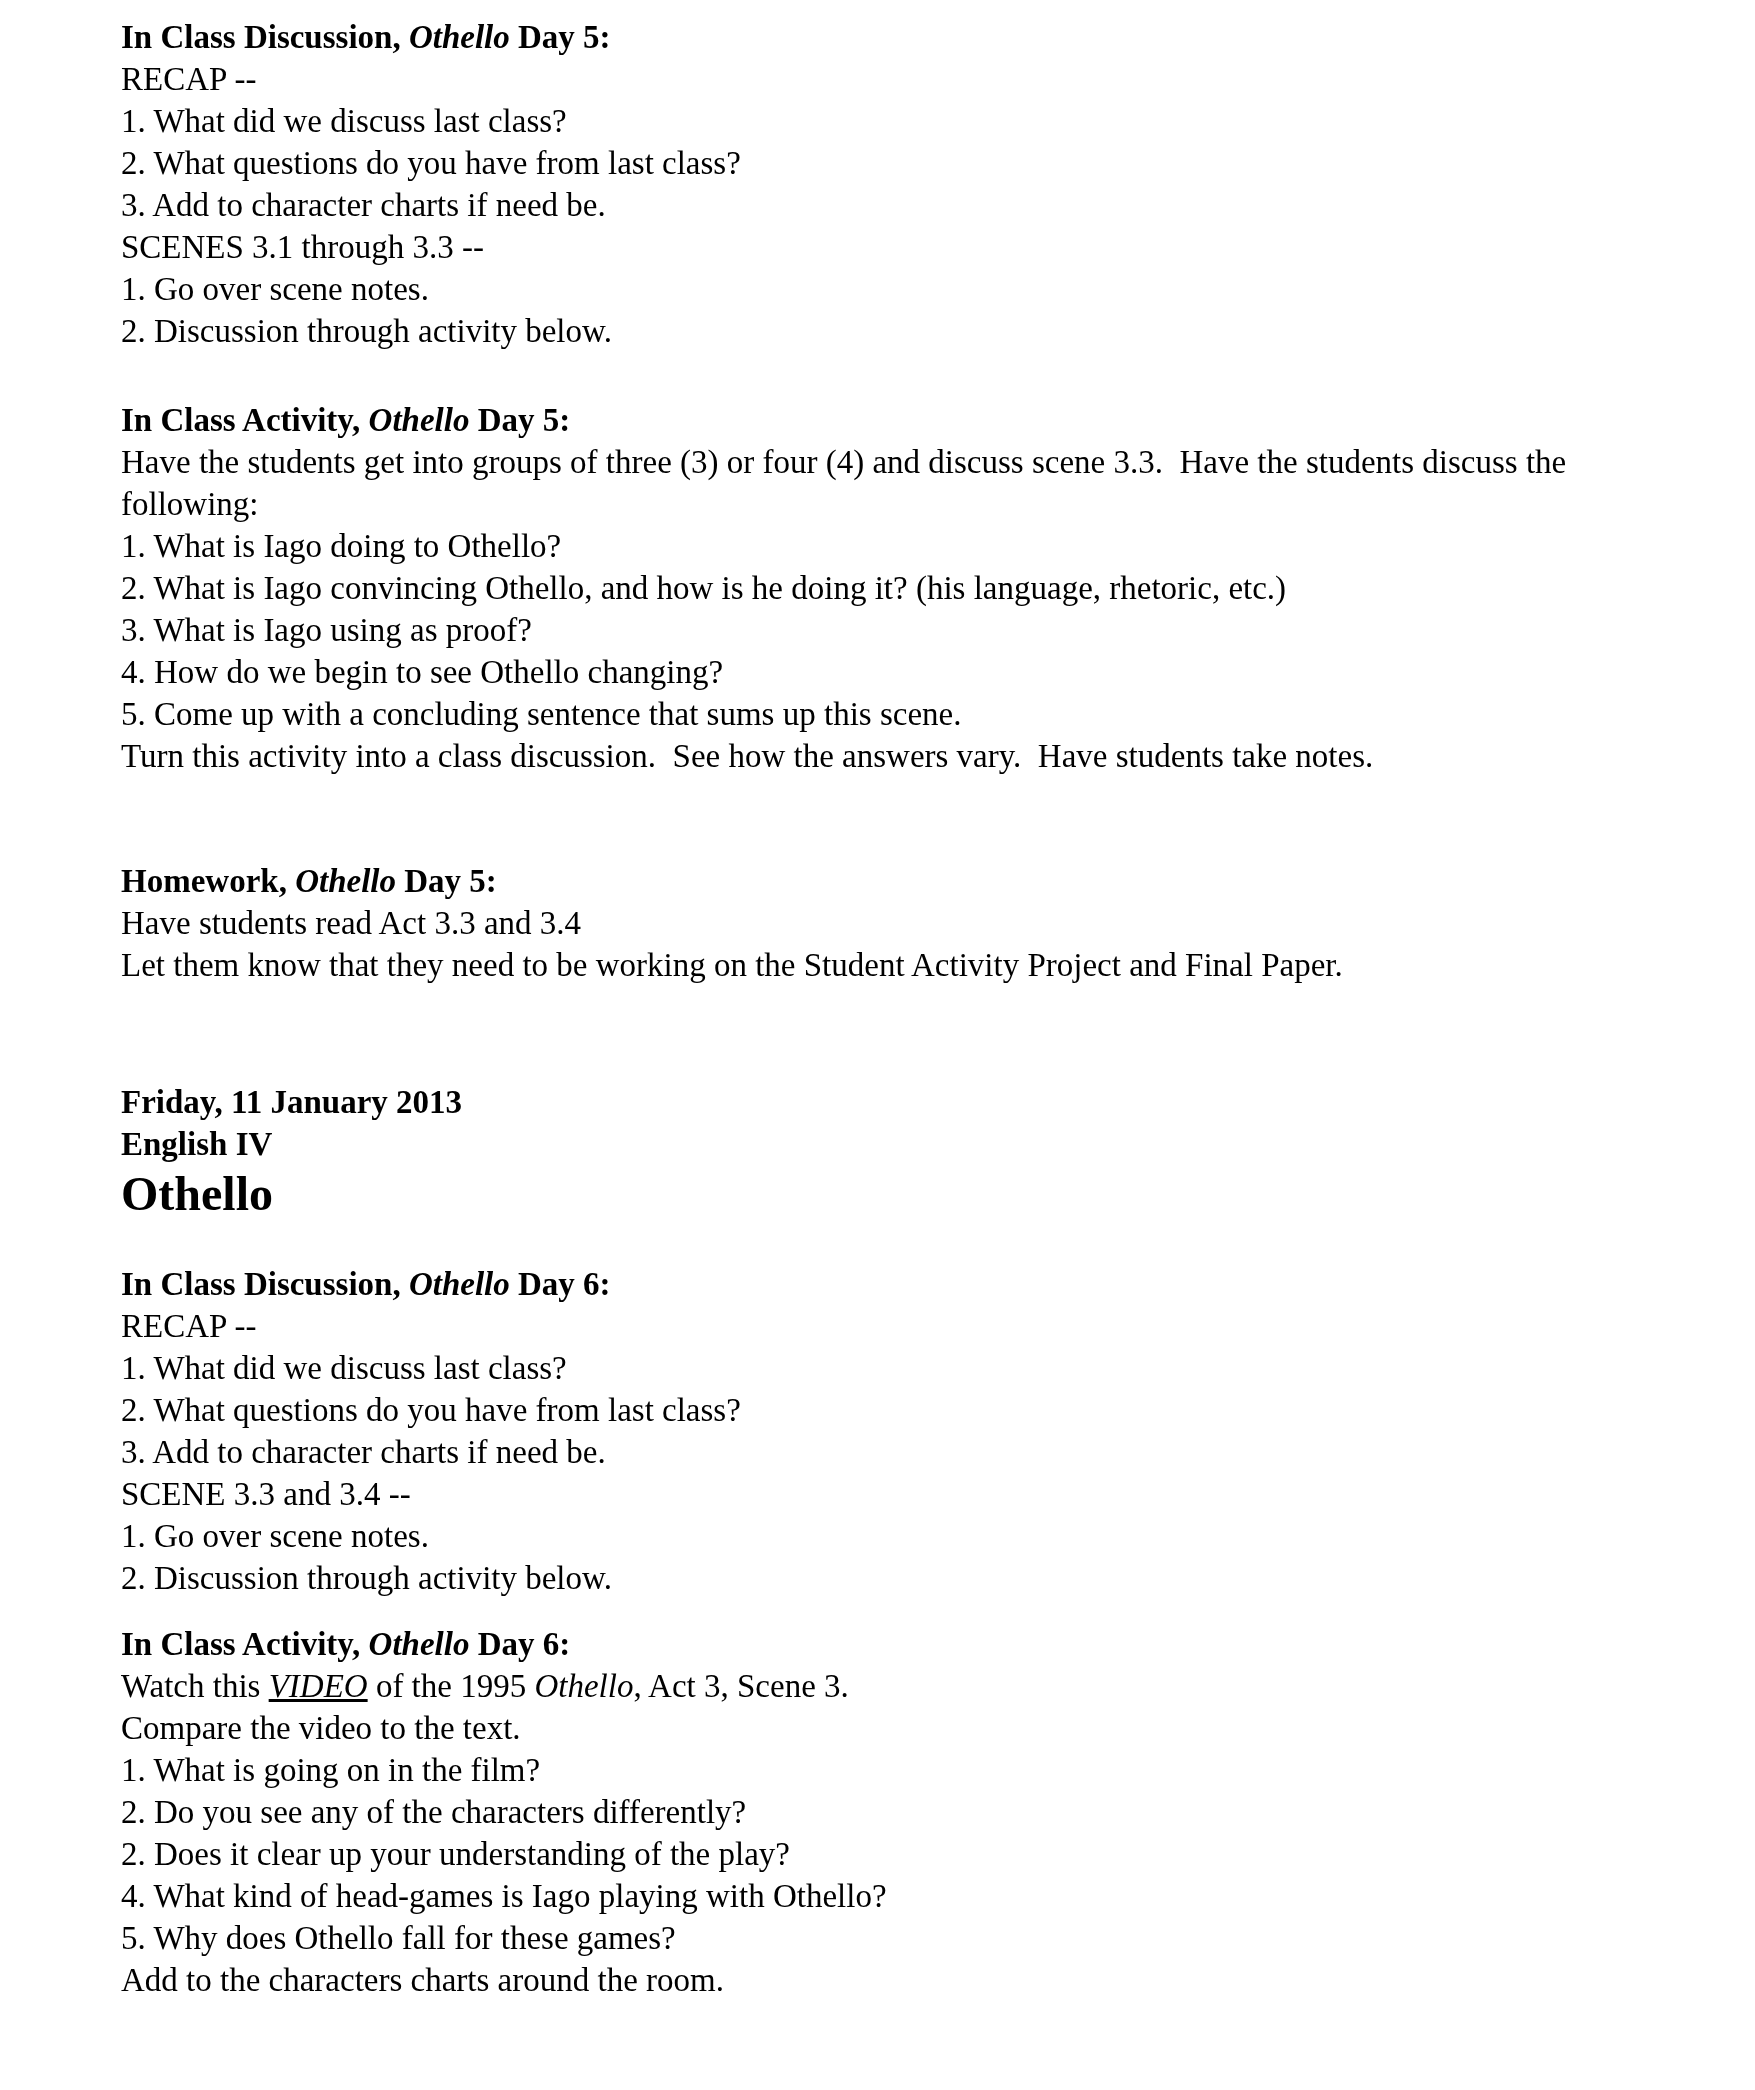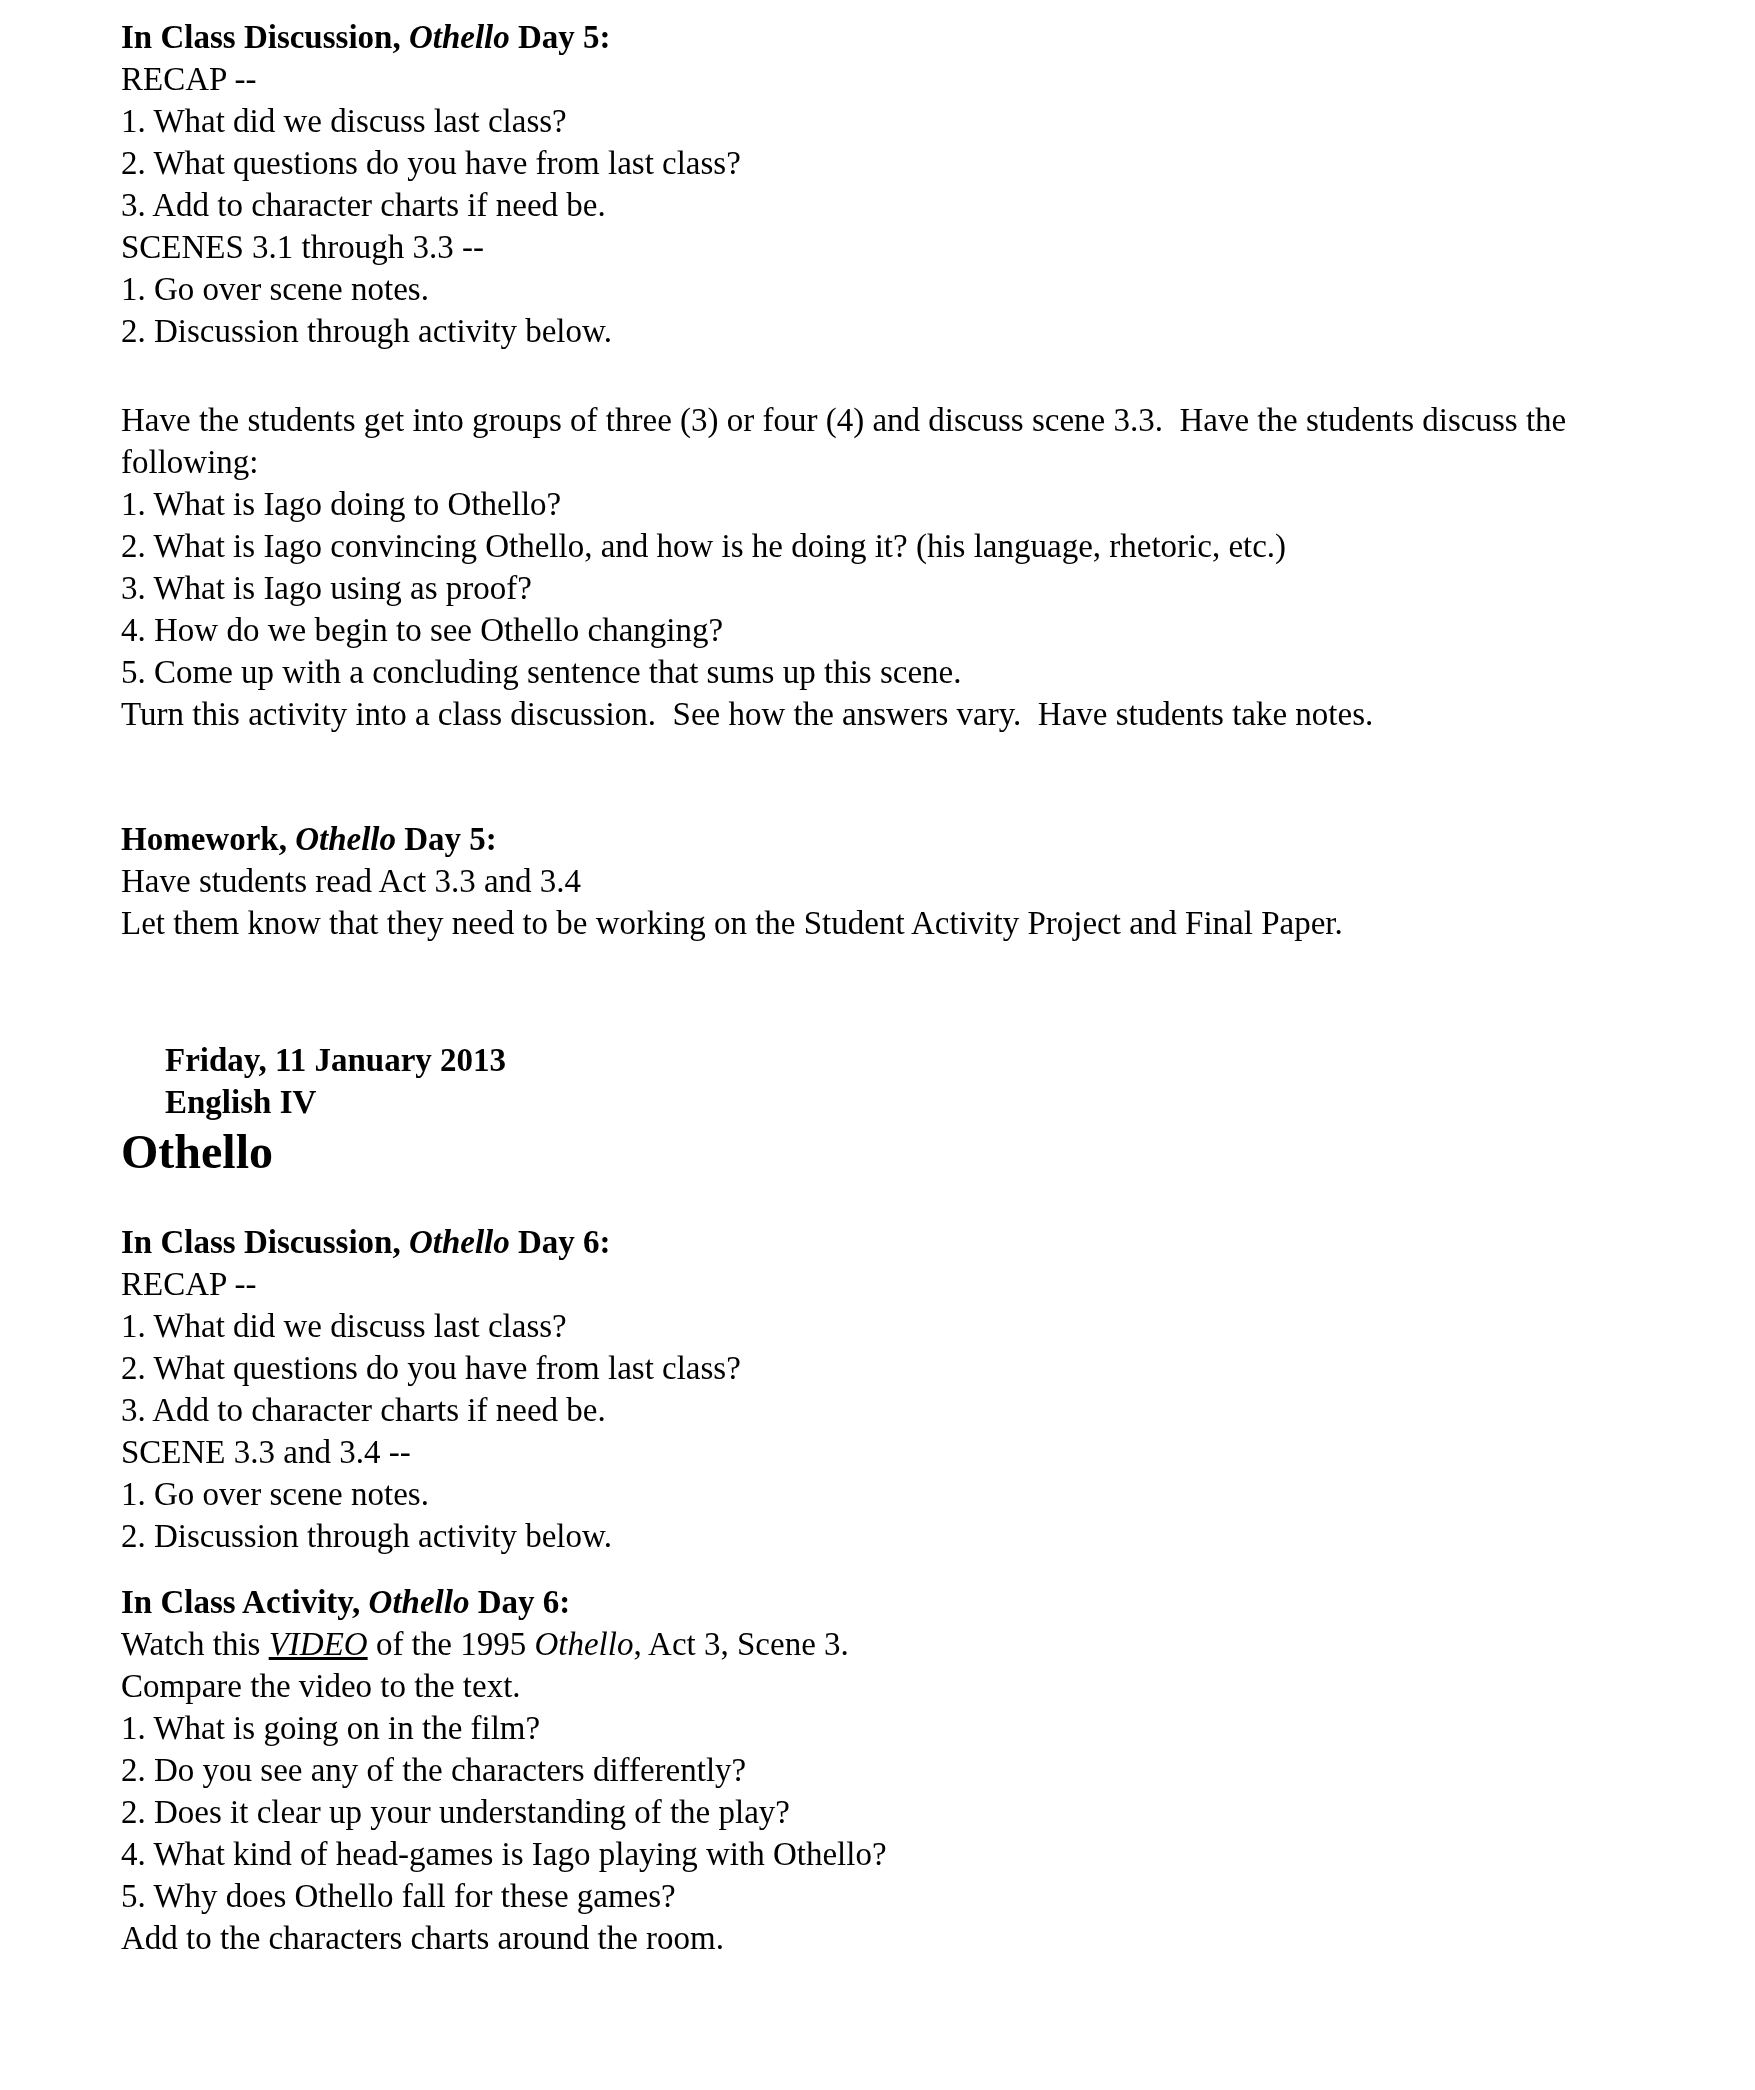--- a/index.html
+++ b/index.html
@@ -26,21 +26,21 @@
   .heading i { font-style: italic; }
   .wrap { max-width: 1483px; }
   .u {
     text-decoration: underline;
     cursor: pointer;
     font-style: italic;
   }
   .sec-activity5   { margin-top: 47px; }
   .sec-homework5   { margin-top: 83px; }
   .date-block      { margin-top: 95px; }
-  .date-line, .course-line { font-size: 33px; line-height: 42px; font-weight: bold; margin-left: 44px; }
+  .date-line, .course-line { font-size: 33px; line-height: 42px; font-weight: bold; }
   .doc-title {
     font-size: 48px;
     line-height: 58px;
     font-weight: bold;
   }
   .sec-discussion6 { margin-top: 40px; }
   .sec-activity6   { margin-top: 24px; }
 </style>
 </head>
 <body>
@@ -52,20 +52,21 @@
     <p class="line">RECAP --</p>
     <p class="line">1. What did we discuss last class?</p>
     <p class="line">2. What questions do you have from last class?</p>
     <p class="line">3. Add to character charts if need be.</p>
     <p class="line">SCENES 3.1 through 3.3 --</p>
     <p class="line">1. Go over scene notes.</p>
     <p class="line">2. Discussion through activity below.</p>
   </section>
 
   <section class="sec sec-activity5">
+    <p class="line heading"><span>In Class Activity, </span><i>Othello</i><span> Day 5:</span></p>
     <p class="line wrap">Have the students get into groups of three (3) or four (4) and discuss scene 3.3.  Have the students discuss the following:</p>
     <p class="line">1. What is Iago doing to Othello?</p>
     <p class="line">2. What is Iago convincing Othello, and how is he doing it? (his language, rhetoric, etc.)</p>
     <p class="line">3. What is Iago using as proof?</p>
     <p class="line">4. How do we begin to see Othello changing?</p>
     <p class="line">5. Come up with a concluding sentence that sums up this scene.</p>
     <p class="line">Turn this activity into a class discussion.  See how the answers vary.  Have students take notes.</p>
   </section>
 
   <section class="sec sec-homework5">

